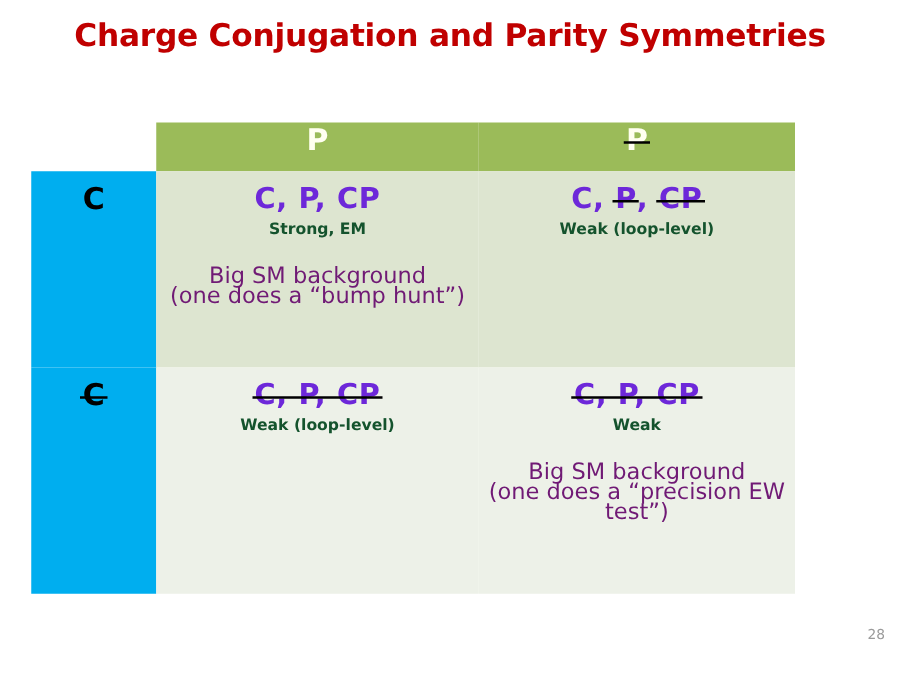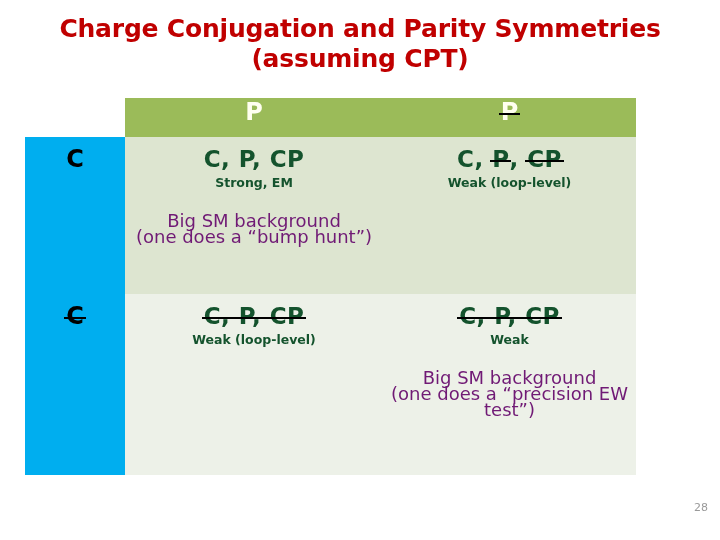--- a/index.html
+++ b/index.html
@@ -91,21 +91,21 @@
     border-top: 3px solid #ffffff;
     text-align: center;
     padding-top: 9px !important;
   }
   .row-1 .content-cell { background: #DDE5D0; }
   .row-2 .content-cell { background: #EDF1E8; }
 
   .cell-main {
     font-size: 23px;
     font-weight: bold;
-    color: #14532d;
+    color: #6d28d9;
     line-height: 27px;
     letter-spacing: 0.5px;
   }
   .cell-sub {
     font-size: 12.5px;
     font-weight: bold;
     color: #14532d;
     margin-top: 2px;
     line-height: 16px;
   }
@@ -144,21 +144,20 @@
     font-size: 11px;
     color: #9A9A9A;
     font-family: "DejaVu Sans", sans-serif;
   }
 </style>
 </head>
 <body>
 
 <div id="slide-title">
   <span class="title-line">Charge Conjugation and Parity Symmetries</span>
-  <span class="title-line">(assuming CPT)</span>
 </div>
 
 <table id="symmetry-table">
   <colgroup>
     <col class="col-label">
     <col class="col-p">
     <col class="col-pbar">
   </colgroup>
   <tbody>
 

